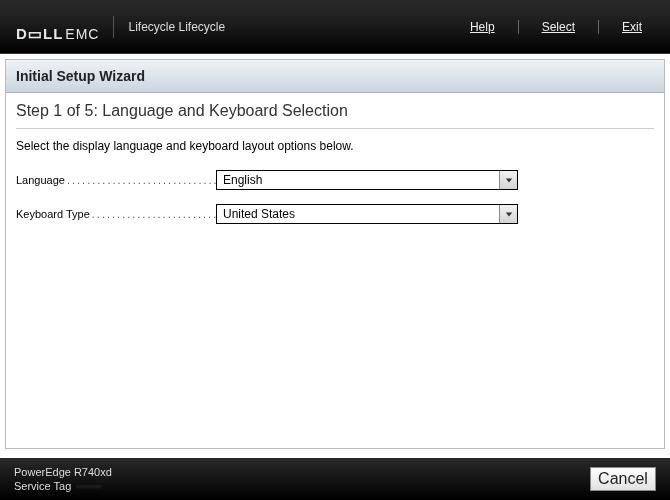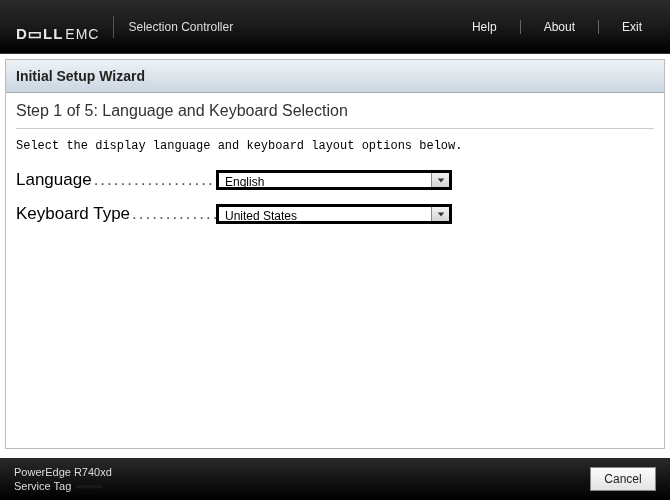--- a/index.html
+++ b/index.html
@@ -37,20 +37,21 @@
     }
     .product {
       font-size: 12px; color: #ddd;
     }
     .top-links {
       margin-left: auto;
       display: flex;
       align-items: center;
       gap: 11px;
       font-size: 12px;
+      text-decoration: underline;
     }
     .top-links a {
       color: #eee; text-decoration: none; padding: 0 12px;
       cursor: pointer;
     }
     .top-links .vdiv { width:1px; height:14px; background:#666; }
 
     
     .panel {
       margin: 5px;
@@ -72,52 +73,51 @@
       padding: 9px 10px 4px;
       color: #333;
     }
     .panel-hr {
       border: none; border-top: 1px solid #ccc;
       margin: 4px 10px;
     }
     .instruction {
       font-size: 12px;
       padding: 6px 10px 14px;
-      font-family: Liberation Mono, monospace;
     }
 
     .form-row {
       display: flex;
       align-items: center;
       padding: 3px 10px;
       margin-bottom: 8px;
     }
     .form-label {
       width: 200px;
-      font-size: 17px;
+      font-size: 11px;
       position: relative;
       overflow: hidden;
       white-space: nowrap;
     }
     .form-label::after {
       content: "........................................................................";
       letter-spacing: 2px;
       color: #555;
       position: absolute;
     }
     .form-label span {
       background: #fff;
       padding-right: 2px;
       position: relative;
       z-index: 1;
     }
     .dropdown {
-      width: 236px;
-      display: flex;
-      border: 3px solid #000000;
+      width: 302px;
+      display: flex;
+      border: 1px solid #000000;
       height: 20px;
       background: #fff;
     }
     .dropdown-value {
       flex: 1;
       font-size: 12px;
       padding: 2px 6px;
     }
     .dropdown-arrow {
       width: 18px;
@@ -145,40 +145,40 @@
     }
     .bottom-buttons {
       margin-left: auto;
       display: flex;
       gap: 8px;
     }
     .btn {
       width: 66px; height: 24px;
       background: linear-gradient(#fdfdfd,#e2e2e2);
       border: 1px solid #888;
-      font-size: 12px;
+      font-size: 16px;
       cursor: pointer;
       color: #222;
     }
     .st-blur { color:#888; filter: blur(1px); margin-left:2px;}
   </style>
 </head>
 <body>
 
 <div class="top-bar">
   <div class="logo">
     <span>D▭LL</span>
       <span class="emc">EMC</span>
   </div>
   <div class="logo-divider"></div>
-  <div class="product">Selection Controller</div>
+  <div class="product">Lifecycle Lifecycle</div>
   <div class="top-links">
     <a>Help</a>
     <div class="vdiv"></div>
-    <a>About</a>
+    <a>Select</a>
     <div class="vdiv"></div>
     <a>Exit</a>
   </div>
 </div>
 
 <div class="panel">
   <div class="panel-title">Initial Setup Wizard</div>
   <div class="step-line">Step 1 of 5: Language and Keyboard Selection</div>
   <hr class="panel-hr">
   <div class="instruction">Select the display language and keyboard layout options below.</div>

